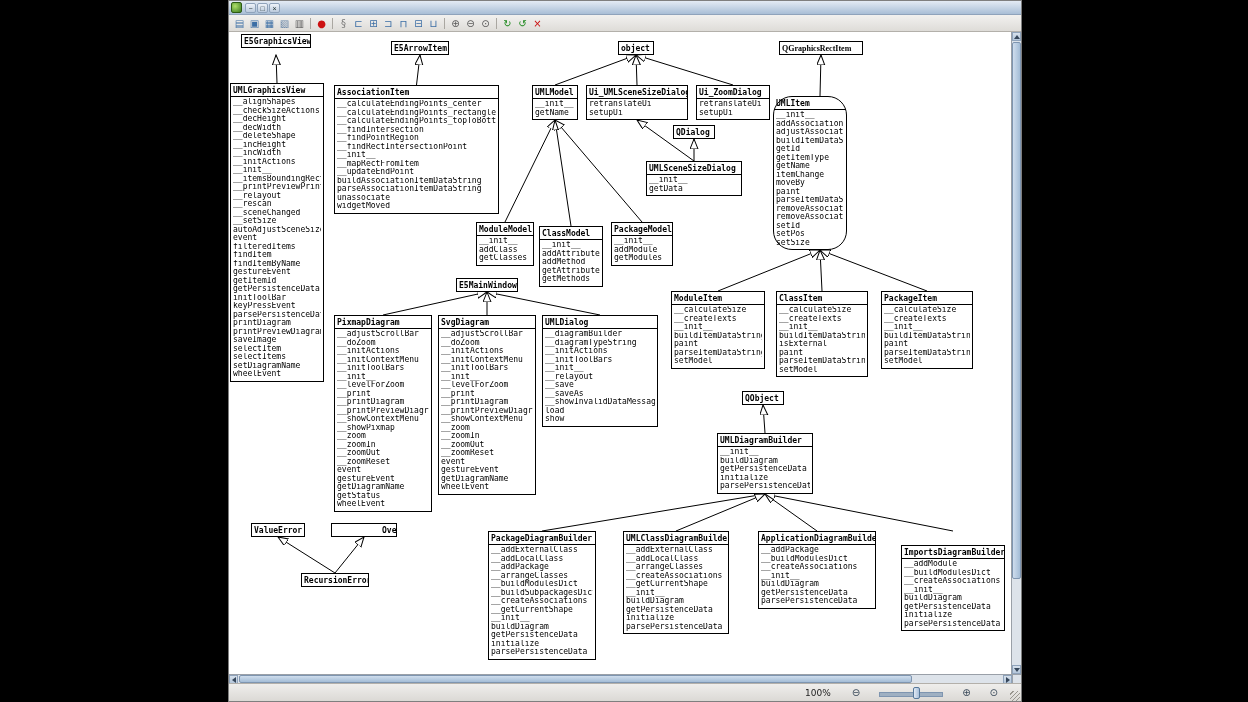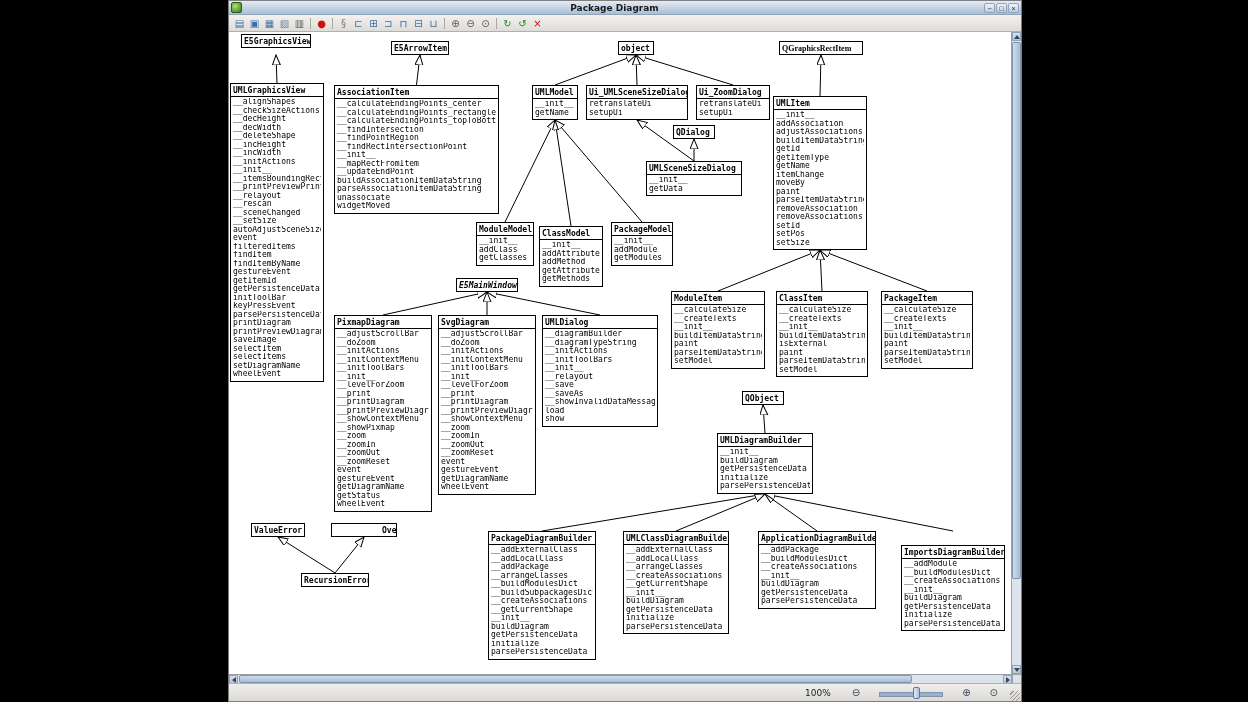--- a/index.html
+++ b/index.html
@@ -68,21 +68,20 @@
   .sizegrip{width:10px;height:10px;margin-right:1px;align-self:flex-end;
             background:repeating-linear-gradient(135deg,transparent,transparent 2px,#9a9790 2px,#9a9790 3px);}
 </style>
 </head>
 <body>
 
 <div class="app-window">
 
   <div class="titlebar">
     <div class="app-icon"></div>
-    <div class="titlebar-title">Package Diagram</div>
     <div class="win-btns">
       <button class="win-btn">−</button>
       <button class="win-btn">□</button>
       <button class="win-btn">×</button>
     </div>
   </div>
 
   <div class="toolbar">
       <button class="tool-btn" style="color: rgb(59, 110, 165);">▤</button>
       <button class="tool-btn" style="color: rgb(59, 110, 165);">▣</button>
@@ -224,21 +223,21 @@
             <div>setupUi</div>
           </div>
         </div>
         <div class="uml-class" style="left: 467px; top: 53px; width: 74px;">
           <div class="uml-title">Ui_ZoomDialog</div>
           <div class="uml-members">
             <div>retranslateUi</div>
             <div>setupUi</div>
           </div>
         </div>
-        <div class="uml-class" style="left: 544px; top: 64px; width: 94px;">
+        <div class="uml-class" style="left: 544px; top: 64px; width: 74px; border-radius: 19px;">
           <div class="uml-title">UMLItem</div>
           <div class="uml-members">
             <div>__init__</div>
             <div>addAssociation</div>
             <div>adjustAssociations</div>
             <div>buildItemDataString</div>
             <div>getId</div>
             <div>getItemType</div>
             <div>getName</div>
             <div>itemChange</div>
@@ -281,21 +280,21 @@
           </div>
         </div>
         <div class="uml-class" style="left: 382px; top: 190px; width: 62px;">
           <div class="uml-title">PackageModel</div>
           <div class="uml-members">
             <div>__init__</div>
             <div>addModule</div>
             <div>getModules</div>
           </div>
         </div>
-        <div class="uml-class no-members" style="left: 227px; top: 246px; width: 62px; font-style: italic;">
+        <div class="uml-class no-members" style="left: 227px; top: 246px; width: 62px;">
           <div class="uml-title">E5MainWindow</div>
         </div>
         <div class="uml-class" style="left: 442px; top: 259px; width: 94px;">
           <div class="uml-title">ModuleItem</div>
           <div class="uml-members">
             <div>__calculateSize</div>
             <div>__createTexts</div>
             <div>__init__</div>
             <div>buildItemDataString</div>
             <div>paint</div>

